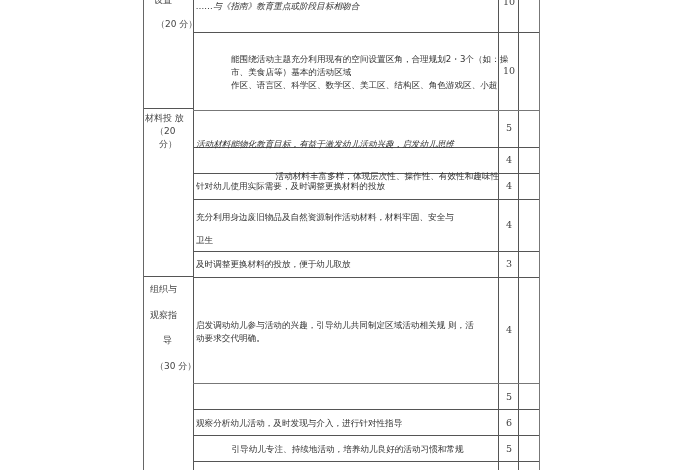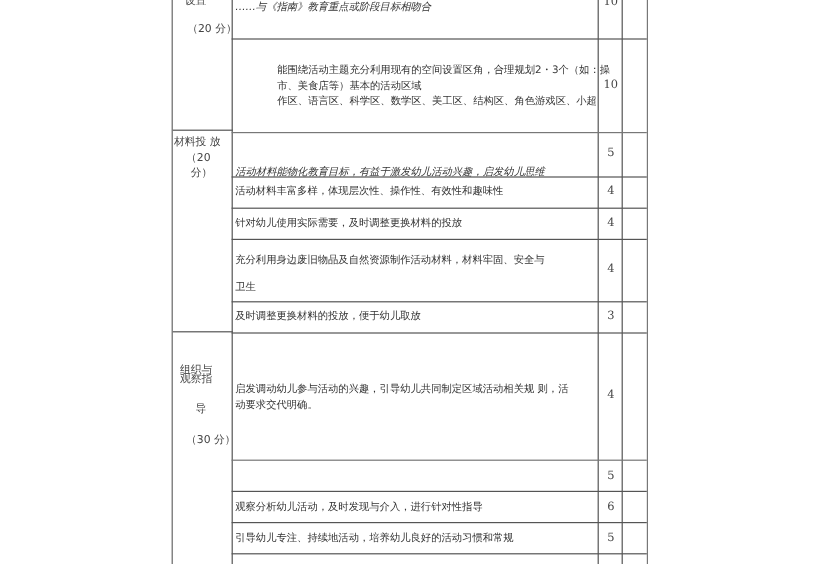--- a/index.html
+++ b/index.html
@@ -35,21 +35,21 @@
 
   <div class="cat-label" style="left:10px;top:-4px;">设置</div>
   <div class="cat-label" style="left:12px;top:20px;">（20 分）</div>
   <div style="position:absolute;left:0;width:50px;top:110px;border-top:1.5px solid #555;"></div>
 
   <div class="cat-label" style="left:1px;top:114px;">材料投 放</div>
   <div class="cat-label" style="left:11px;top:127px;">（20</div>
   <div class="cat-label" style="left:15px;top:140px;">分）</div>
   <div style="position:absolute;left:0;width:50px;top:278px;border-top:1.5px solid #555;"></div>
 
-  <div class="cat-label" style="left:6px;top:285px;margin-top:19px;">组织与</div>
+  <div class="cat-label" style="left:6px;top:285px;">组织与</div>
   <div class="cat-label" style="left:6px;top:311px;">观察指</div>
   <div class="cat-label" style="left:19px;top:336px;">导</div>
   <div class="cat-label" style="left:11px;top:362px;">（30 分）</div>
 
   <div style="position:absolute;left:49px;right:0;top:34px;border-top:1.5px solid #555;"></div>
   <div style="position:absolute;left:49px;right:0;top:112px;border-top:1.5px solid #777;"></div>
   <div style="position:absolute;left:49px;right:0;top:149px;border-top:1.5px solid #555;"></div>
   <div style="position:absolute;left:49px;right:0;top:175px;border-top:1.5px solid #555;"></div>
   <div style="position:absolute;left:49px;right:0;top:201px;border-top:1.5px solid #555;"></div>
   <div style="position:absolute;left:49px;right:0;top:253px;border-top:1.5px solid #555;"></div>
@@ -65,21 +65,21 @@
   <div class="cell-text" style="top:55px;padding-left:36px;">
     <div>能围绕活动主题充分利用现有的空间设置区角，合理规划2・3个（如：操</div>
     <div>市、美食店等）基本的活动区域</div>
     <div>作区、语言区、科学区、数学区、美工区、结构区、角色游戏区、小超</div>
   </div>
   <div style="position:absolute;left:356px;width:18px;top:67px;font-family:'DejaVu Serif',serif;font-size:9.5px;color:#444;text-align:center;">10</div>
 
   <div class="cell-text" style="top:140px;font-style:italic;">活动材料能物化教育目标，有益于激发幼儿活动兴趣，启发幼儿思维</div>
   <div style="position:absolute;left:356px;width:18px;top:124px;font-family:'DejaVu Serif',serif;font-size:9.5px;color:#444;text-align:center;">5</div>
 
-  <div class="cell-text" style="top:156px;">活动材料丰富多样，体现层次性、操作性、有效性和趣味性</div>
+  <div class="cell-text" style="top:172px;text-align:right;">活动材料丰富多样，体现层次性、操作性、有效性和趣味性</div>
   <div style="position:absolute;left:356px;width:18px;top:156px;font-family:'DejaVu Serif',serif;font-size:9.5px;color:#444;text-align:center;">4</div>
 
   <div class="cell-text" style="top:182px;">针对幼儿使用实际需要，及时调整更换材料的投放</div>
   <div style="position:absolute;left:356px;width:18px;top:182px;font-family:'DejaVu Serif',serif;font-size:9.5px;color:#444;text-align:center;">4</div>
 
   <div class="cell-text" style="top:208px;line-height:23px;">
     <div>充分利用身边废旧物品及自然资源制作活动材料，材料牢固、安全与</div>
     <div>卫生</div>
   </div>
   <div style="position:absolute;left:356px;width:18px;top:221px;font-family:'DejaVu Serif',serif;font-size:9.5px;color:#444;text-align:center;">4</div>
@@ -91,15 +91,15 @@
     <div>启发调动幼儿参与活动的兴趣，引导幼儿共同制定区域活动相关规 则，活</div>
     <div>动要求交代明确。</div>
   </div>
   <div style="position:absolute;left:356px;width:18px;top:326px;font-family:'DejaVu Serif',serif;font-size:9.5px;color:#444;text-align:center;">4</div>
 
   <div style="position:absolute;left:356px;width:18px;top:393px;font-family:'DejaVu Serif',serif;font-size:9.5px;color:#444;text-align:center;">5</div>
 
   <div class="cell-text" style="top:419px;">观察分析幼儿活动，及时发现与介入，进行针对性指导</div>
   <div style="position:absolute;left:356px;width:18px;top:419px;font-family:'DejaVu Serif',serif;font-size:9.5px;color:#444;text-align:center;">6</div>
 
-  <div class="cell-text" style="top:445px;">引导幼儿专注、持续地活动，培养幼儿良好的活动习惯和常规</div>
+  <div class="cell-text" style="top:445px;text-align:center;">引导幼儿专注、持续地活动，培养幼儿良好的活动习惯和常规</div>
   <div style="position:absolute;left:356px;width:18px;top:445px;font-family:'DejaVu Serif',serif;font-size:9.5px;color:#444;text-align:center;">5</div>
 </div>
 
 </body></html>

